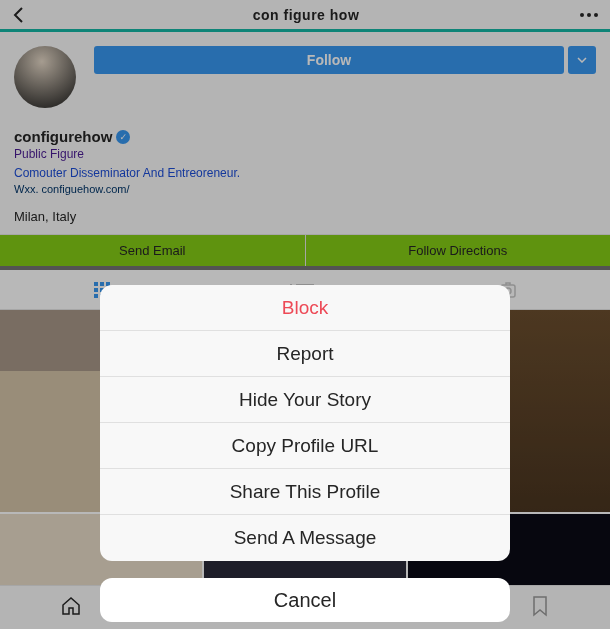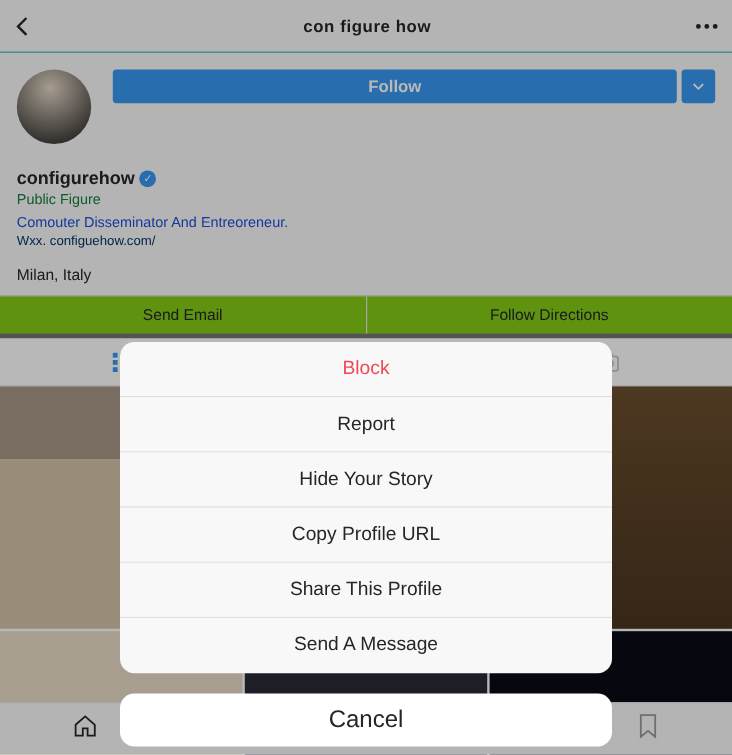--- a/index.html
+++ b/index.html
@@ -1,36 +1,36 @@
 <!DOCTYPE html>
 <html><head>
 <meta charset="utf-8">
 <style>
 *{margin:0;padding:0;box-sizing:border-box;font-family:-apple-system,BlinkMacSystemFont,"Segoe UI",Helvetica,Arial,sans-serif}
 body{width:610px;height:629px;background:#fafafa;position:relative;overflow:hidden}
-.header{height:44px;display:flex;align-items:center;justify-content:space-between;padding:0 12px;background:#fafafa;border-bottom:1px solid #14b8a6}
+.header{height:32px;display:flex;align-items:center;justify-content:space-between;padding:0 12px;background:#fafafa;border-bottom:3px solid #14b8a6}
 .back-chevron{width:20px;height:20px;display:flex;align-items:center}
 .title{font-size:14px;color:#262626;font-weight:600;letter-spacing:.5px}
 .more-dots{display:flex;gap:3px}
 .more-dots span{width:4px;height:4px;border-radius:50%;background:#262626}
 .profile-section{padding:14px 14px 8px;background:#fafafa}
 .top-row{display:flex;gap:18px;align-items:flex-start}
 .avatar{width:62px;height:62px;border-radius:50%;background:radial-gradient(circle at 45% 25%,#e6d9c8,#1a1a1a);flex-shrink:0}
 .stats-area{flex:1}
 .stats{display:flex;justify-content:space-around;margin-bottom:8px}
 .stat{text-align:center}
 .stat-num{font-size:15px;font-weight:600;color:#262626;line-height:1.1}
 .stat-label{font-size:11px;color:#999}
 .follow-row{display:flex;gap:4px}
 .follow-btn{flex:1;height:28px;background:#3897f0;color:#fff;font-size:14px;font-weight:600;border:none;border-radius:3px;display:flex;align-items:center;justify-content:center}
 .dropdown-btn{width:28px;height:28px;background:#3897f0;border:none;border-radius:3px;display:flex;align-items:center;justify-content:center;color:#fff}
 .username-row{display:flex;align-items:center;gap:4px;margin-top:20px}
 .username{font-size:15px;font-weight:600;color:#262626}
 .verified{width:14px;height:14px;background:#3897f0;border-radius:50%;display:inline-flex;align-items:center;justify-content:center;color:#fff;font-size:9px}
-.bio-line{font-size:12px;color:#15803d;margin-top:2px}
+.bio-line{font-size:12px;color:#4c1d95;margin-top:2px}
 .bio{font-size:12px;color:#1d4ed8;margin-top:5px}
 .link{font-size:11px;color:#003569;margin-top:3px}
 .location-bar{padding:6px 14px 10px;font-size:13px;color:#262626;border-top:0 solid #e6e6e6}
 .action-row{height:36px;display:flex;border-top:1px solid #e6e6e6;border-bottom:4px solid #737373;background:#84cc16}
 .action-btn{flex:1;display:flex;align-items:center;justify-content:center;font-size:13px;color:#262626;border:none;background:none}
 .action-btn:first-child{border-right:1px solid #e6e6e6}
 .view-tabs{height:40px;display:flex;background:#fff;border-bottom:1px solid #e6e6e6}
 .view-tab{flex:1;display:flex;align-items:center;justify-content:center;color:#c7c7c7}
 .view-tab.active{color:#3897f0}
 .grid-icon{display:grid;grid-template-columns:repeat(3,4px);gap:2px}
@@ -45,21 +45,21 @@
 .post.p3{background:linear-gradient(#6b4e2e,#4a3520)}
 .post.p4{background:#e8dcc8}
 .post.p5{background:#2a2a3a}
 .post.p6{background:#0a0a15}
 .carousel-icon{position:absolute;top:6px;right:6px;color:#fff;font-size:14px}
 .bottom-nav{position:absolute;bottom:0;left:0;right:0;height:44px;display:flex;align-items:center;justify-content:space-between;padding:0 60px 0 60px;background:#fafafa;border-top:1px solid #e6e6e6}
 
 
 .dim{position:absolute;inset:0;background:rgba(0,0,0,.28)}
 .sheet{position:absolute;left:100px;right:100px;top:285px;background:#f8f8f8;border-radius:12px;overflow:hidden}
-.sheet-item{height:46px;display:flex;align-items:center;justify-content:center;font-size:16px;color:#262626;border-bottom:1px solid #e0e0e0}
+.sheet-item{height:46px;display:flex;align-items:center;justify-content:center;font-size:19px;color:#262626;border-bottom:1px solid #e0e0e0}
 .sheet-item:last-child{border-bottom:none}
 .sheet-item.danger{color:#ed4956}
 .cancel-sheet{position:absolute;left:100px;right:100px;top:578px;background:#fff;border-radius:12px;height:44px;display:flex;align-items:center;justify-content:center;font-size:20px;font-weight:400;color:#262626}
 </style>
 </head>
 <body>
 
 <div class="header">
   <div class="back-chevron">
     <svg width="14" height="18" viewBox="0 0 14 18">

